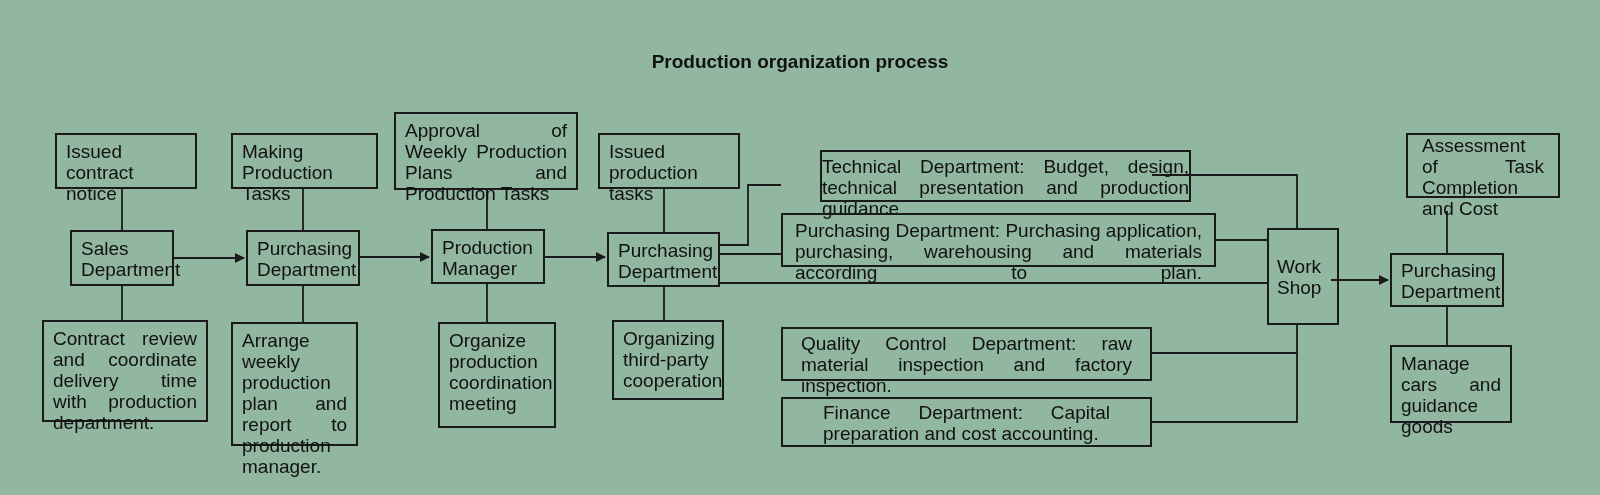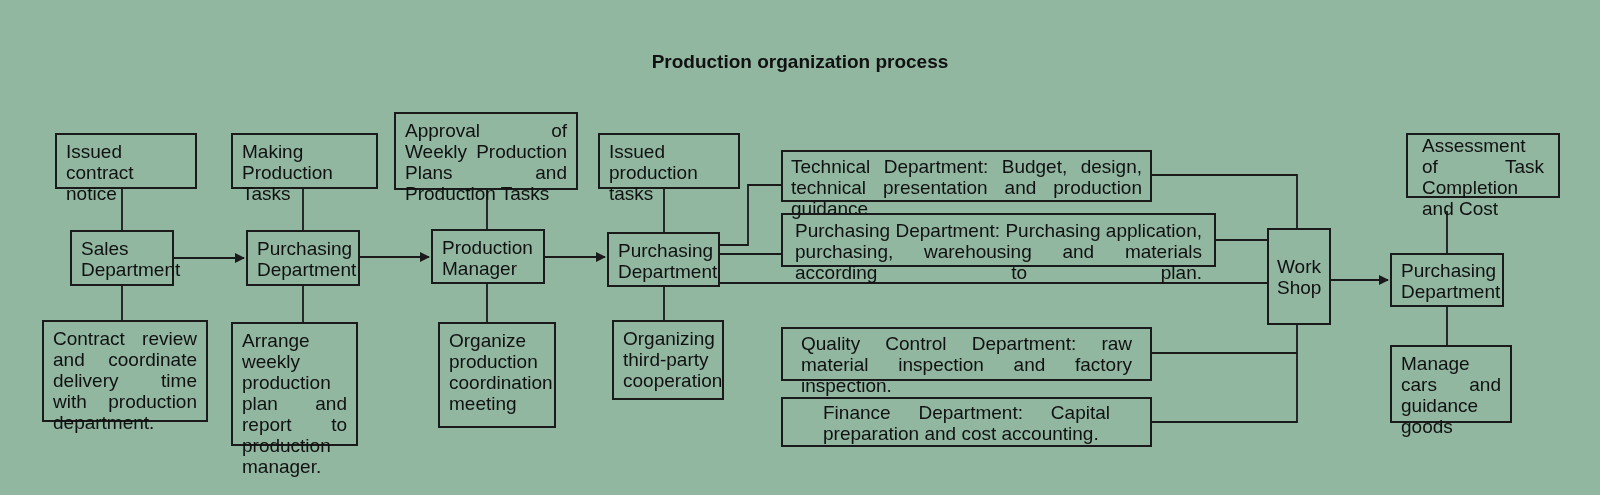--- a/index.html
+++ b/index.html
@@ -87,25 +87,25 @@
 meeting</div>
 
 <div class="box pre" style="left:598px;top:133px;width:142px;height:56px">Issued
 production tasks</div>
 <div class="box pre" style="left:607px;top:232px;width:113px;height:55px">Purchasing
 Department</div>
 <div class="box pre" style="left:612px;top:320px;width:112px;height:80px">Organizing
 third-party
 cooperation</div>
 
-<div class="box justify" style="left:781px;top:150px;width:371px;height:52px;padding:4px 8px">Technical Department: Budget, design, technical presentation and production guidance.</div>
+<div class="box justify" style="left:820px;top:150px;width:371px;height:52px;padding:4px 0">Technical Department: Budget, design, technical presentation and production guidance.</div>
 <div class="box justify-all" style="left:781px;top:213px;width:435px;height:54px;padding:5px 12px">Purchasing Department: Purchasing application,
 purchasing, warehousing and materials according to plan.</div>
 <div class="box justify" style="left:781px;top:327px;width:371px;height:54px;padding:4px 18px">Quality Control Department: raw material inspection and factory inspection.</div>
 <div class="box justify" style="left:781px;top:397px;width:371px;height:50px;padding:3px 40px">Finance Department: Capital preparation and cost accounting.</div>
 
-<div class="box pre vcenter" style="left:1267px;top:228px;width:64px;height:97px;padding:0 8px">Work
+<div class="box pre vcenter" style="left:1267px;top:228px;width:72px;height:97px;padding:0 8px">Work
 Shop</div>
 
 <div class="box justify" style="left:1406px;top:133px;width:154px;height:65px;padding:0 14px">Assessment of Task Completion and Cost</div>
 <div class="box pre" style="left:1390px;top:253px;width:114px;height:54px;padding:5px 9px">Purchasing
 Department</div>
 <div class="box justify" style="left:1390px;top:345px;width:122px;height:78px">Manage cars and guidance goods</div>
 
 </body></html>

